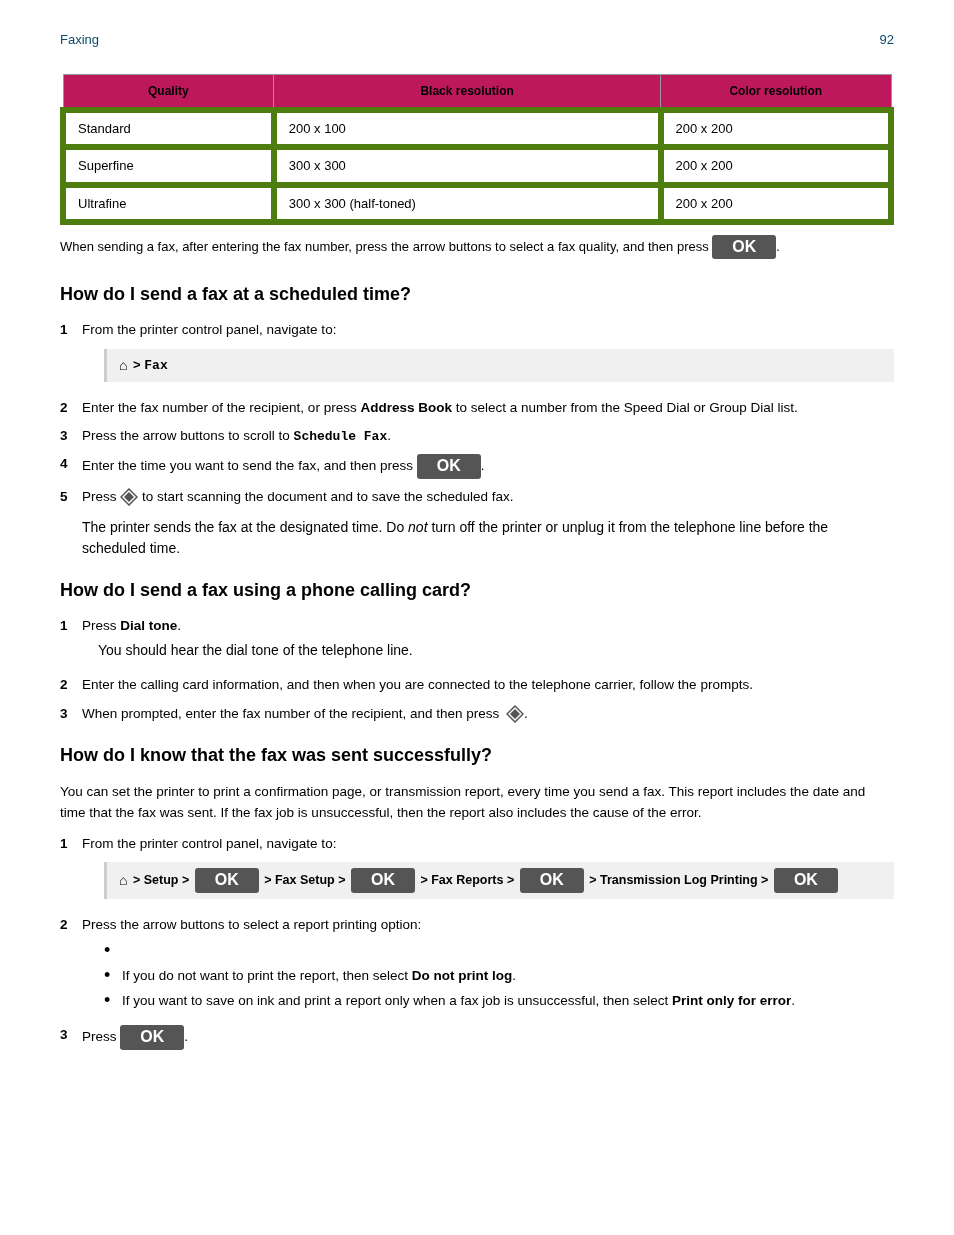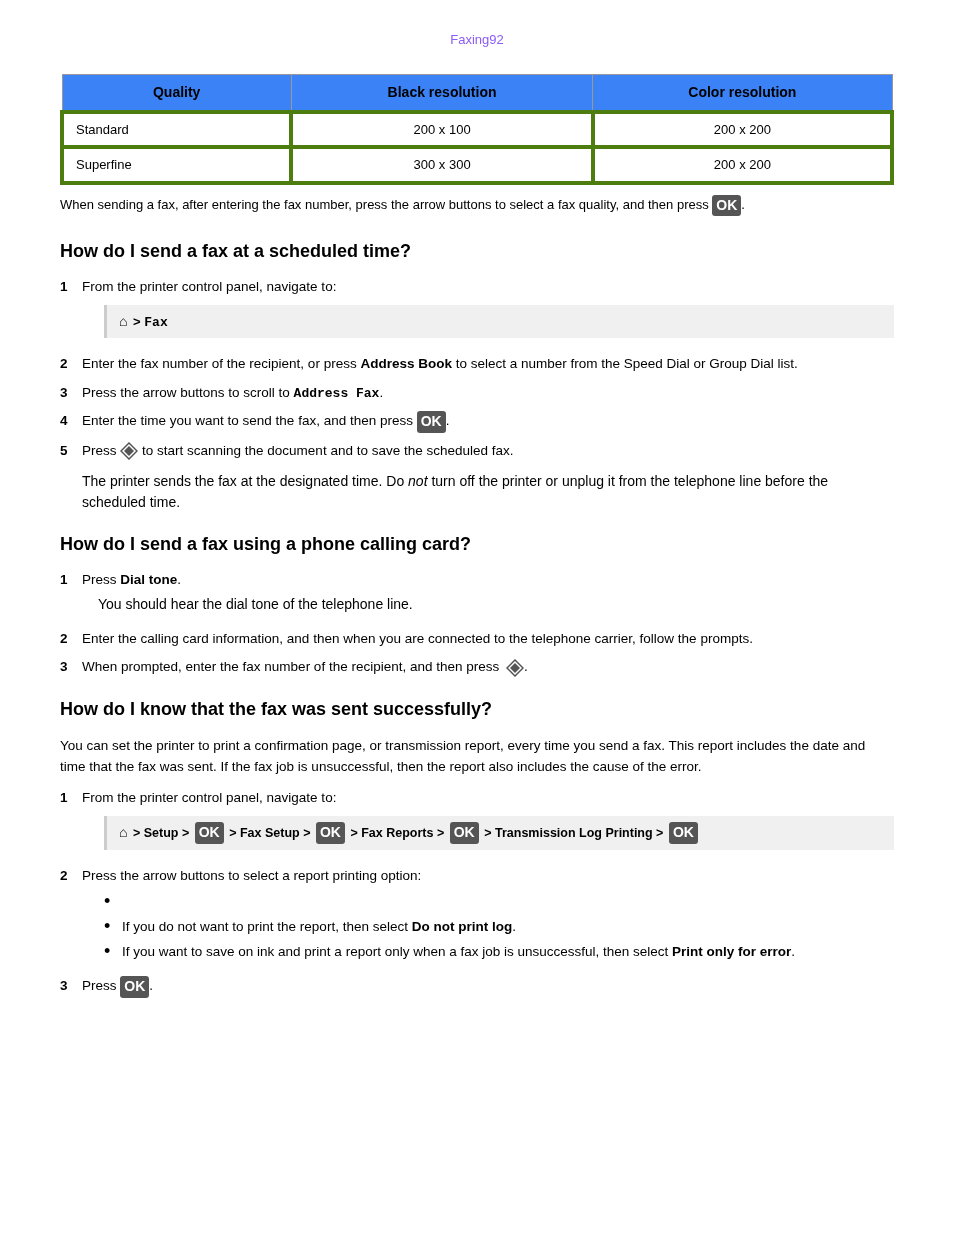--- a/index.html
+++ b/index.html
@@ -8,50 +8,50 @@
       font-size: 14px;
       color: #000;
       background: #fff;
       width: 954px;
       min-height: 1235px;
       padding: 30px 60px 40px 60px;
       line-height: 1.5;
     }
     .page-header {
       display: flex;
-      justify-content: center;
+      justify-content: space-between;
       align-items: center;
       margin-bottom: 24px;
       font-size: 13px;
-      color: #8b5cf6;
+      color: #0c4a6e;
     }
     
     .res-table {
       width: 100%;
       border-collapse: collapse;
       margin-bottom: 10px;
     }
     .res-table th {
-      background-color: #3b82f6;
-      font-weight: bold;
-      font-size: 14px;
+      background-color: #be185d;
+      font-weight: bold;
+      font-size: 12px;
       padding: 7px 0;
       text-align: center;
       border: 1px solid #999;
     }
     .res-table td {
-      border: 4px solid #4d7c0f;
+      border: 6px solid #4d7c0f;
       padding: 6px 12px;
       font-size: 13px;
     }
     .res-table td:first-child {
       text-align: left;
     }
     .res-table td:not(:first-child) {
-      text-align: center;
+      text-align: left;
     }
     .caption-text {
       font-size: 13px;
       margin-bottom: 22px;
       line-height: 1.5;
     }
     
     .section-heading {
       font-size: 18px;
       font-weight: bold;
@@ -83,23 +83,23 @@
     .mono {
       font-family: 'Courier New', Courier, monospace;
       font-weight: bold;
       font-size: 13px;
     }
     
     .ok-btn {
       display: inline-block;
       background: #555;
       color: #fff;
-      font-size: 14px;
-      font-weight: bold;
-      padding: 1px 4px;
+      font-size: 16px;
+      font-weight: bold;
+      padding: 1px 20px;
       border-radius: 3px;
       font-family: Arial, sans-serif;
       line-height: 1.4;
       vertical-align: middle;
     }
     
     .home-icon {
       display: inline-block;
       font-size: 14px;
       vertical-align: middle;
@@ -176,20 +176,25 @@
       <tr>
         <td>Standard</td>
         <td>200 x 100</td>
         <td>200 x 200</td>
       </tr>
       <tr>
         <td>Superfine</td>
         <td>300 x 300</td>
         <td>200 x 200</td>
       </tr>
+      <tr>
+        <td>Ultrafine</td>
+        <td>300 x 300 (half-toned)</td>
+        <td>200 x 200</td>
+      </tr>
     </tbody>
 </table>
 
 <p class="caption-text">
   <span>When sending a fax, after entering the fax number, press the arrow buttons to select a fax quality, and then press</span>
   <span class="ok-btn">OK</span><span>.</span>
 </p>
 
 <div class="section-block">
   <h2 class="section-heading">How do I send a fax at a scheduled time?</h2>
@@ -211,21 +216,21 @@
     <li>
       <span class="num-label">2</span>
       <span class="num-content">
         Enter the fax number of the recipient, or press <strong>Address Book</strong> to select a number from the Speed Dial or Group Dial list.
       </span>
     </li>
 
     <li>
       <span class="num-label">3</span>
       <span class="num-content">
-        Press the arrow buttons to scroll to <span class="mono">Address Fax</span>.
+        Press the arrow buttons to scroll to <span class="mono">Schedule Fax</span>.
       </span>
     </li>
 
     <li>
       <span class="num-label">4</span>
       <span class="num-content">
         <span>Enter the time you want to send the fax, and then press</span>
         <span class="ok-btn">OK</span><span>.</span>
       </span>
     </li>

